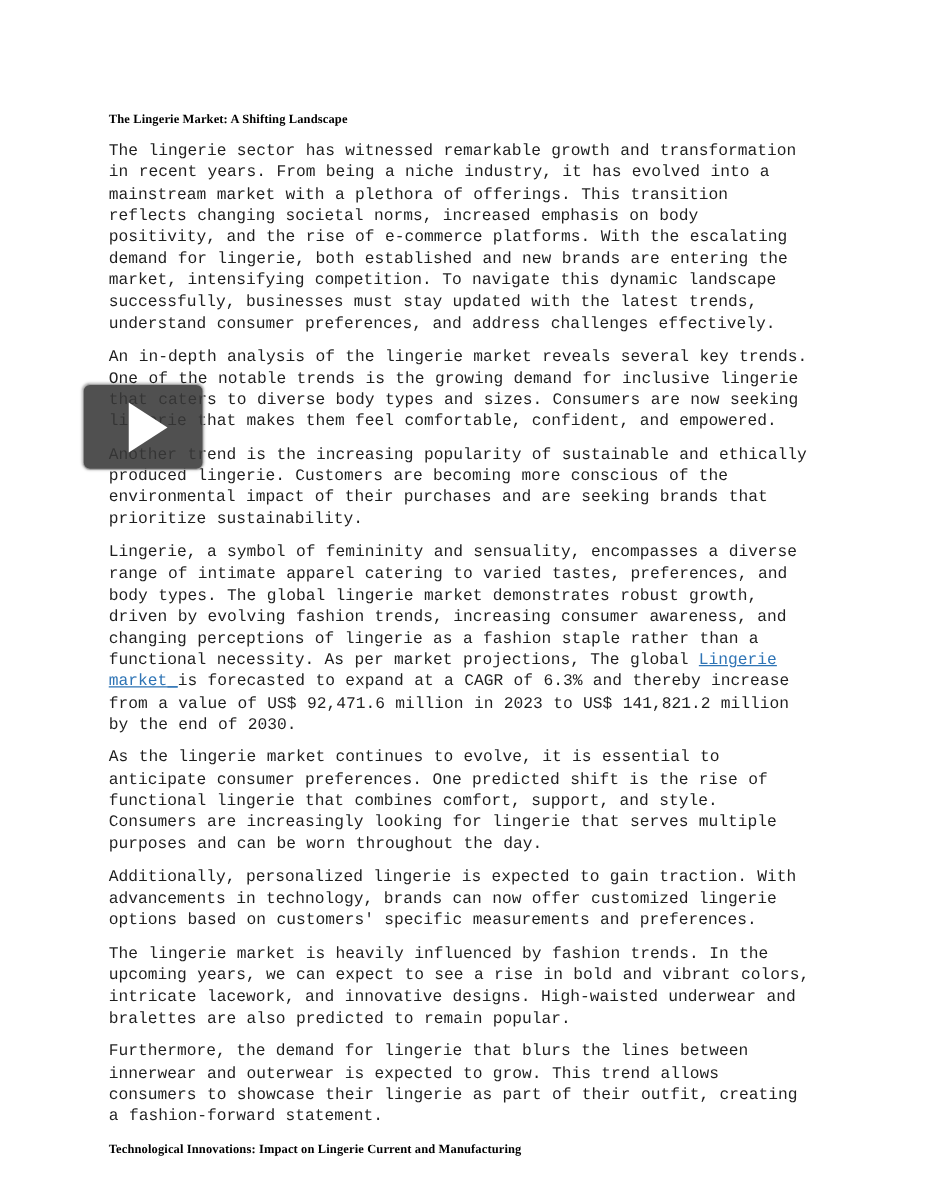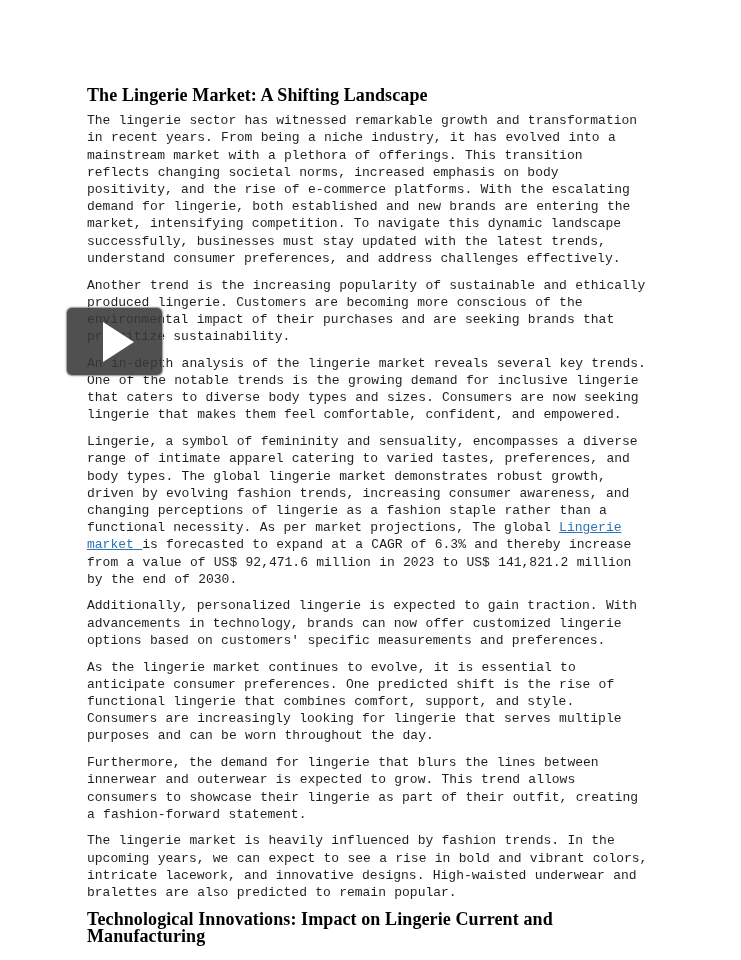--- a/index.html
+++ b/index.html
@@ -21,21 +21,21 @@
     position: absolute;
     left: 87px;
     top: 87px;
     width: 562px;
     color: #1f1f1f;
     font-size: 13px;
     line-height: 17.2px;
     text-align: left;
   }
   .doc-content h2 {
-    font-size: 18px;
+    font-size: 10px;
     line-height: 17.2px;
     font-weight: bold;
     color: #000000;
     margin: 0 0 8px 0;
     letter-spacing: 0.1px;
   }
   .doc-content p {
     margin: 0 0 9.5px 0;
     word-spacing: 0.5px;
     font-family: Liberation Mono, monospace;
@@ -73,29 +73,29 @@
 </head>
 <body>
 
 <div class="page">
 
   <div class="doc-content">
 
     <h2>The Lingerie Market: A Shifting Landscape</h2>
     <p>The lingerie sector has witnessed remarkable growth and transformation in recent years. From being a niche industry, it has evolved into a mainstream market with a plethora of offerings. This transition reflects changing societal norms, increased emphasis on body positivity, and the rise of e-commerce platforms. With the escalating demand for lingerie, both established and new brands are entering the market, intensifying competition. To navigate this dynamic landscape successfully, businesses must stay updated with the latest trends, understand consumer preferences, and address challenges effectively.</p>
 
+    <p>An in-depth analysis of the lingerie market reveals several key trends. One of the notable trends is the growing demand for inclusive lingerie that caters to diverse body types and sizes. Consumers are now seeking lingerie that makes them feel comfortable, confident, and empowered.</p>
     <p>Another trend is the increasing popularity of sustainable and ethically produced lingerie. Customers are becoming more conscious of the environmental impact of their purchases and are seeking brands that prioritize sustainability.</p>
-    <p>An in-depth analysis of the lingerie market reveals several key trends. One of the notable trends is the growing demand for inclusive lingerie that caters to diverse body types and sizes. Consumers are now seeking lingerie that makes them feel comfortable, confident, and empowered.</p>
     <p><span>Lingerie, a symbol of femininity and sensuality, encompasses a diverse range of intimate apparel catering to varied tastes, preferences, and body types. The global lingerie market demonstrates robust growth, driven by evolving fashion trends, increasing consumer awareness, and changing perceptions of lingerie as a fashion staple rather than a functional necessity. As per market projections, The global </span><a class="doclink">Lingerie market</a><span>is forecasted to expand at a CAGR of 6.3% and thereby increase from a value of US$ 92,471.6 million in 2023 to US$ 141,821.2 million by the end of 2030.</span></p>
 
+    <p>As the lingerie market continues to evolve, it is essential to anticipate consumer preferences. One predicted shift is the rise of functional lingerie that combines comfort, support, and style. Consumers are increasingly looking for lingerie that serves multiple purposes and can be worn throughout the day.</p>
     <p>Additionally, personalized lingerie is expected to gain traction. With advancements in technology, brands can now offer customized lingerie options based on customers' specific measurements and preferences.</p>
-    <p>As the lingerie market continues to evolve, it is essential to anticipate consumer preferences. One predicted shift is the rise of functional lingerie that combines comfort, support, and style. Consumers are increasingly looking for lingerie that serves multiple purposes and can be worn throughout the day.</p>
 
+    <p>The lingerie market is heavily influenced by fashion trends. In the upcoming years, we can expect to see a rise in bold and vibrant colors, intricate lacework, and innovative designs. High-waisted underwear and bralettes are also predicted to remain popular.</p>
     <p>Furthermore, the demand for lingerie that blurs the lines between innerwear and outerwear is expected to grow. This trend allows consumers to showcase their lingerie as part of their outfit, creating a fashion-forward statement.</p>
-    <p>The lingerie market is heavily influenced by fashion trends. In the upcoming years, we can expect to see a rise in bold and vibrant colors, intricate lacework, and innovative designs. High-waisted underwear and bralettes are also predicted to remain popular.</p>
 
     <h2>Technological Innovations: Impact on Lingerie Current and Manufacturing</h2>
 
   </div>
 
   <div class="video-overlay">
     <div class="play-triangle"></div>
   </div>
 
 </div>

